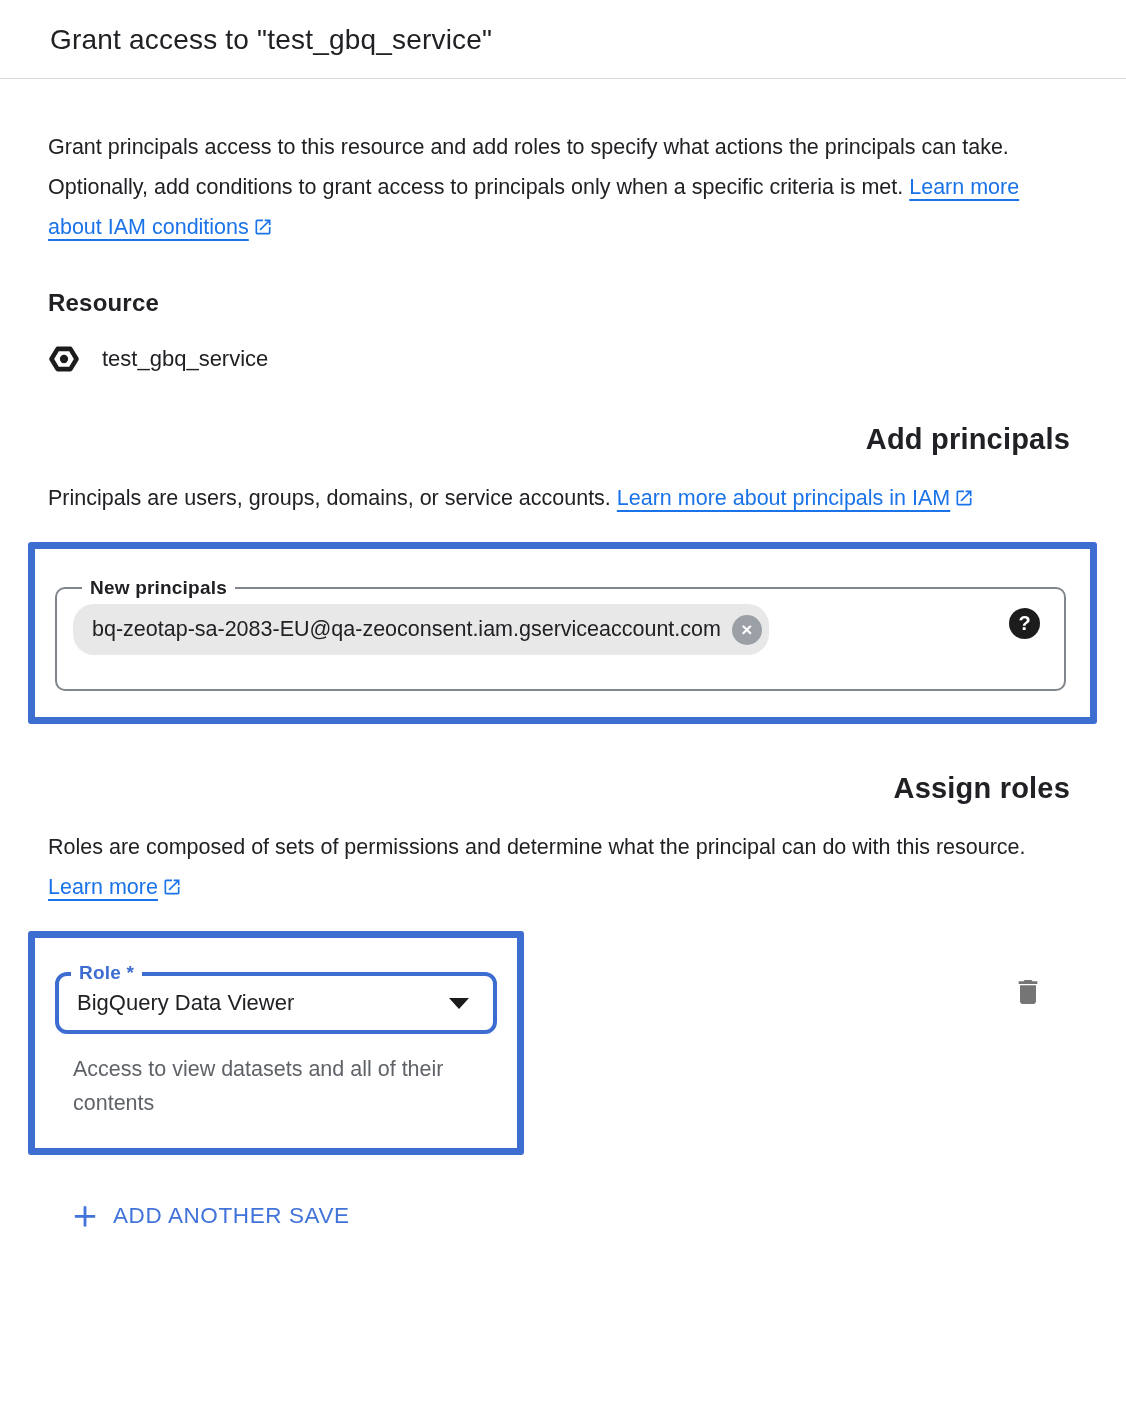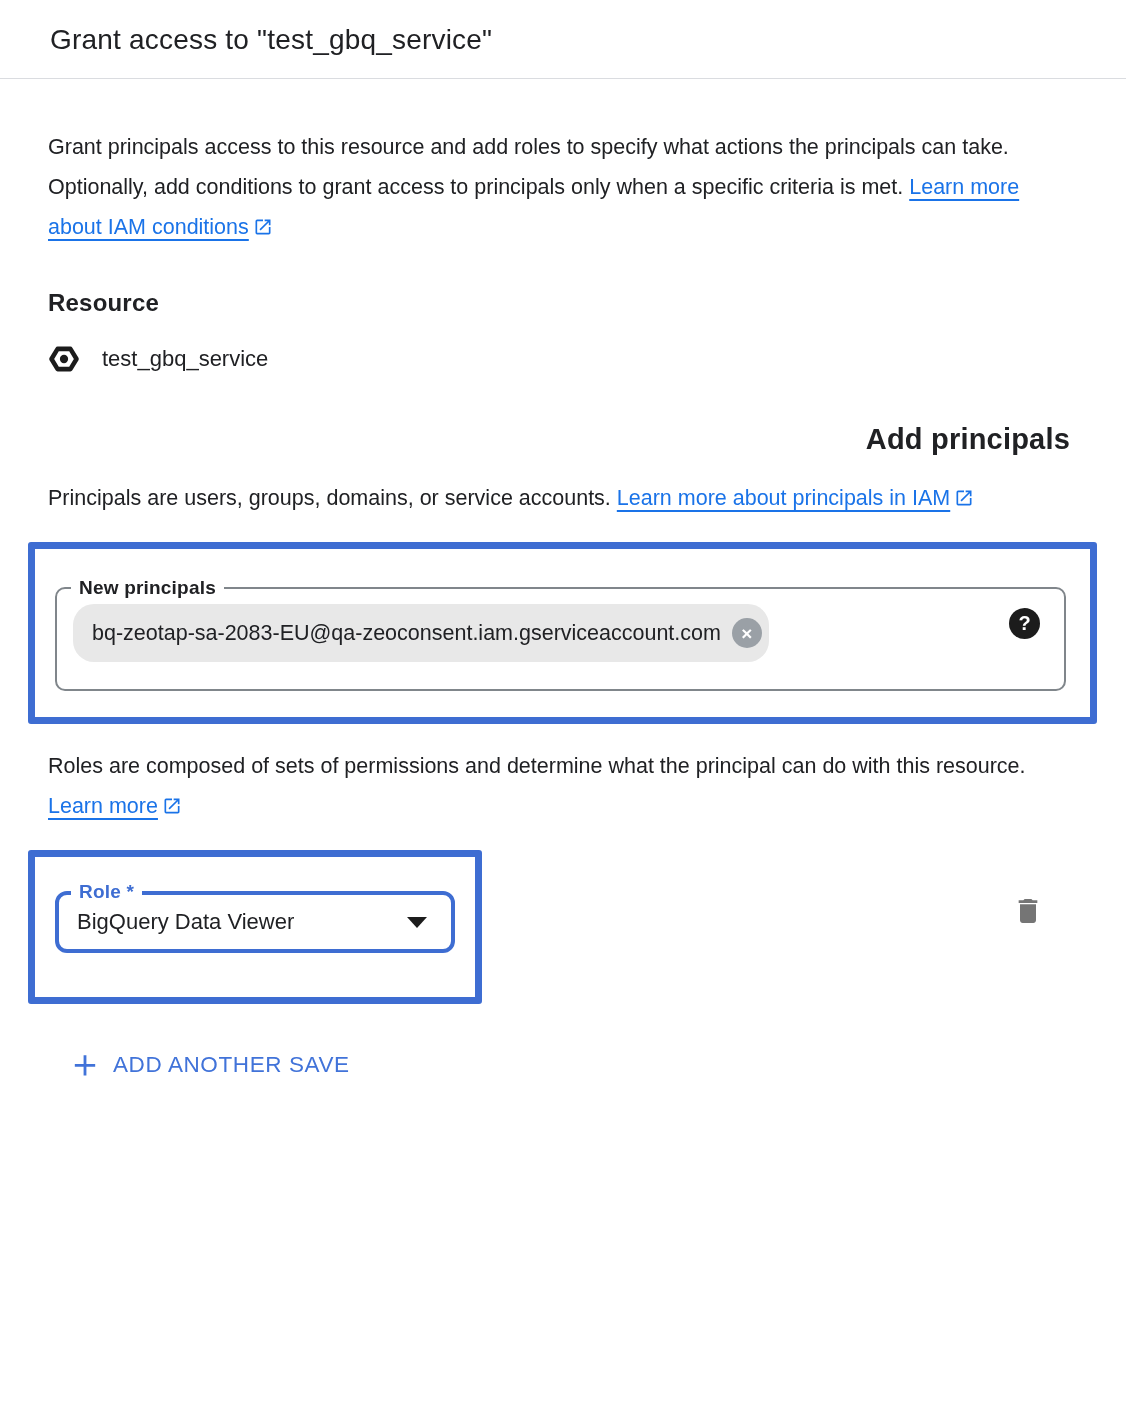--- a/index.html
+++ b/index.html
@@ -30,28 +30,28 @@
   .section-sub{margin-top:42px;font-size:24px;font-weight:700;letter-spacing:.2px;}
   .resource-row{margin-top:26px;display:flex;align-items:center;gap:22px;font-size:22px;}
   .hex-icon{width:32px;height:32px;flex:0 0 auto;}
   .hex-icon svg{width:100%;height:100%;}
   .section-h2{margin-top:48px;font-size:29px;font-weight:700;letter-spacing:.2px;text-align:right;}
   .section-desc{margin-top:22px;font-size:21.5px;line-height:40px;max-width:1010px;}
 
   .beacon{border:7px solid var(--accent);border-radius:3px;background:#fff;}
   .principals-beacon{margin:24px 0 0 -20px;width:1069px;padding:30px 24px 26px 20px;}
   .outlined-field{position:relative;border:2px solid var(--field-border);border-radius:10px;min-height:104px;margin-top:8px;}
-  .field-label{position:absolute;top:-14px;left:14px;background:#fff;padding:0 8px;font-size:19px;font-weight:700;letter-spacing:.2px;color:var(--text);line-height:26px;}
+  .field-label{position:absolute;top:-14px;left:25px;background:#fff;padding:0 8px;font-size:19px;font-weight:700;letter-spacing:.2px;color:var(--text);line-height:26px;}
   .chip-area{padding:15px 70px 15px 16px;display:flex;flex-wrap:wrap;}
-  .chip{display:inline-flex;align-items:center;gap:11px;background:var(--chip-bg);border-radius:21px;height:58px;padding:0 7px 0 19px;font-size:21.5px;color:var(--text);max-width:100%;}
+  .chip{display:inline-flex;align-items:center;gap:11px;background:var(--chip-bg);border-radius:21px;height:51px;padding:0 7px 0 19px;font-size:21.5px;color:var(--text);max-width:100%;}
   .chip-close{width:30px;height:30px;border-radius:50%;background:var(--chip-x);color:#fff;display:flex;align-items:center;justify-content:center;font-size:19px;font-weight:700;cursor:pointer;flex:0 0 auto;line-height:1;}
   .help-btn{position:absolute;top:19px;right:24px;width:31px;height:31px;border-radius:50%;background:#1c1c1c;color:#fff;display:flex;align-items:center;justify-content:center;font-size:20px;font-weight:700;cursor:pointer;}
 
   .roles-row{display:flex;align-items:flex-start;margin-top:24px;}
-  .role-beacon{margin-left:-20px;width:454px;padding:28px 20px 44px 20px;flex:0 0 auto;}
+  .role-beacon{margin-left:-20px;width:496px;padding:28px 20px 28px 20px;flex:0 0 auto;}
   .role-select{position:relative;border:4px solid var(--accent);border-radius:12px;height:62px;display:flex;align-items:center;justify-content:space-between;padding:0 24px 0 18px;margin-top:6px;cursor:pointer;background:#fff;}
   .role-select .field-label{color:var(--accent);top:-16px;left:12px;}
   .role-value{font-size:22px;color:var(--text);}
   .caret{width:0;height:0;border-left:10px solid transparent;border-right:10px solid transparent;border-top:11px solid #1c1c1c;}
   .role-help{margin:18px 0 0 18px;font-size:21.5px;line-height:34px;color:var(--text-secondary);max-width:430px;}
   .trash-btn{margin-left:auto;margin-right:26px;margin-top:44px;width:32px;height:34px;cursor:pointer;}
   .trash-btn svg{width:100%;height:100%;fill:var(--icon-gray);}
 
   .add-role-btn{margin-top:48px;display:inline-flex;align-items:center;gap:15px;color:var(--btn-blue);cursor:pointer;background:none;border:none;font-family:inherit;margin-left:24px;}
   .plus-icon{width:26px;height:26px;}
@@ -98,31 +98,33 @@
       <div class="chip-area">
         <span class="chip">
           <span>bq-zeotap-sa-2083-EU@qa-zeoconsent.iam.gserviceaccount.com</span>
           <span class="chip-close">×</span>
         </span>
       </div>
       <span class="help-btn">?</span>
     </div>
   </div>
 
+  <h2 class="section-h2">Assign roles</h2>
   <p class="section-desc"><span>Roles are composed of sets of permissions and determine what the principal can do with this resource. </span><a class="link">Learn more</a><span class="ext-icon"><svg viewBox="0 0 24 24">
           <path d="M19 19H5V5h7V3H5a2 2 0 0 0-2 2v14a2 2 0 0 0 2 2h14c1.1 0 2-.9 2-2v-7h-2v7zM14 3v2h3.59l-9.83 9.83 1.41 1.41L19 6.41V10h2V3h-7z"></path>
         </svg></span></p>
 
   <div class="roles-row">
     <div class="beacon role-beacon">
       <div class="role-select">
         <span class="field-label">Role *</span>
         <span class="role-value">BigQuery Data Viewer</span>
         <span class="caret"></span>
       </div>
+      <p class="role-help">Access to view datasets and all of their contents</p>
     </div>
     <span class="trash-btn">
       <svg viewBox="0 0 24 24">
           <path d="M6 19c0 1.1.9 2 2 2h8c1.1 0 2-.9 2-2V7H6v12zM19 4h-3.5l-1-1h-5l-1 1H5v2h14V4z"></path>
         </svg>
     </span>
   </div>
 
   <button class="add-role-btn">
     <span class="plus-icon">

